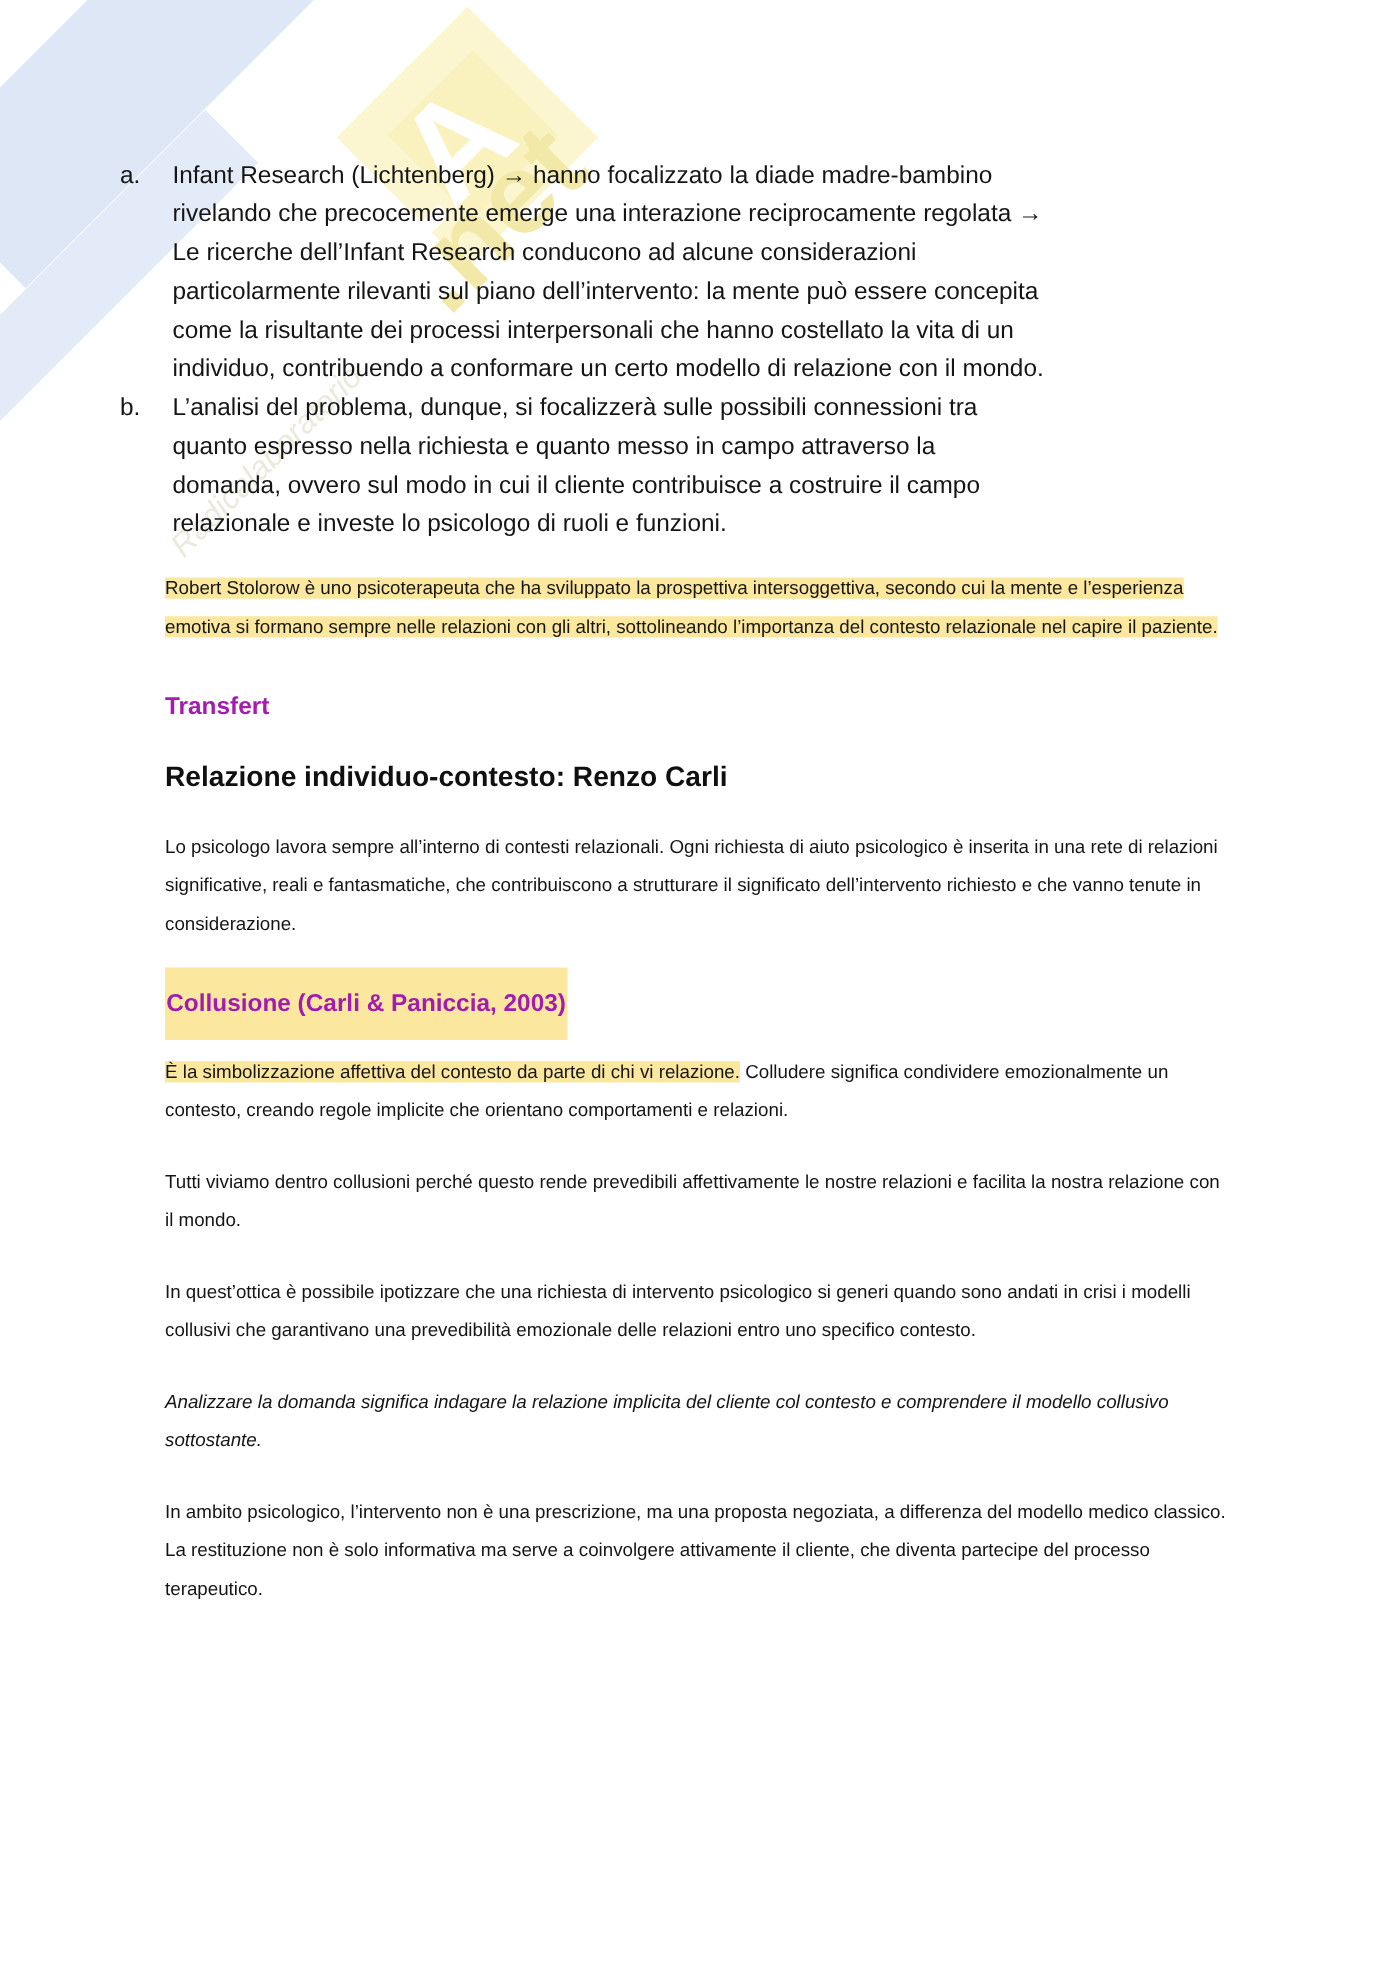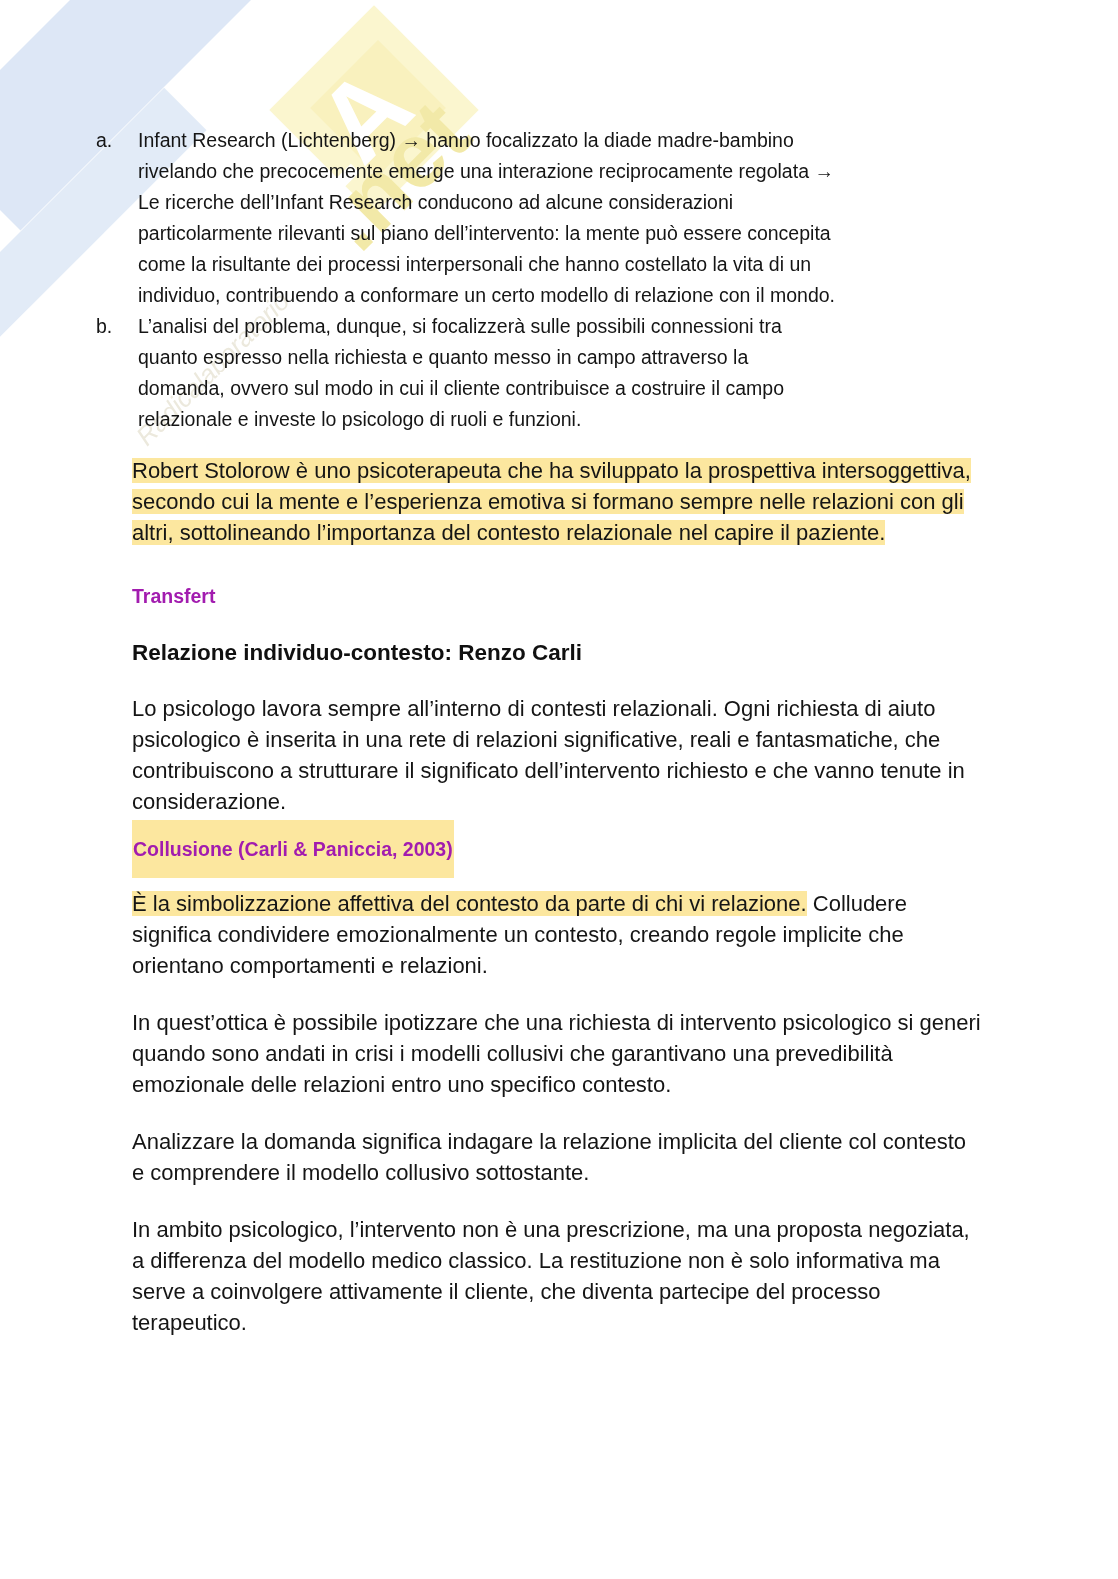--- a/index.html
+++ b/index.html
@@ -114,21 +114,21 @@
     left: 132px;
     top: 0;
     width: 852px;
   }
 
   p, li, h3, h4 {
     margin: 0;
   }
 
   .body-text {
-    font-size: 22px;
+    font-size: 15px;
     line-height: 31px;
     color: #151515;
     margin-bottom: 26px;
   }
 
   ol.alpha-list {
     list-style: none;
     margin: 0;
     padding: 0;
     position: absolute;
@@ -204,32 +204,33 @@
 
     <p class="body-text" style="margin-bottom:34px;">
       <span class="hl">Robert Stolorow è uno psicoterapeuta che ha sviluppato la prospettiva intersoggettiva, secondo cui la mente e l’esperienza emotiva si formano sempre nelle relazioni con gli altri, sottolineando l’importanza del contesto relazionale nel capire il paziente.</span>
     </p>
 
     <h4 class="h-minor">Transfert</h4>
 
 
     <h3 class="h-major">Relazione individuo-contesto: Renzo Carli</h3>
 
-    <p class="body-text" style="margin-bottom:18px;">Lo psicologo lavora sempre all’interno di contesti relazionali. Ogni richiesta di aiuto psicologico è inserita in una rete di relazioni significative, reali e fantasmatiche, che contribuiscono a strutturare il significato dell’intervento richiesto e che vanno tenute in considerazione.</p>
+    <p class="body-text" style="margin-bottom:34px;">Lo psicologo lavora sempre all’interno di contesti relazionali. Ogni richiesta di aiuto psicologico è inserita in una rete di relazioni significative, reali e fantasmatiche, che contribuiscono a strutturare il significato dell’intervento richiesto e che vanno tenute in considerazione.</p>
 
     <h4 class="h-minor">
       <span class="hl">Collusione (Carli &amp; Paniccia, 2003)</span>
     </h4>
 
     <p class="body-text">
       <span class="hl">È la simbolizzazione affettiva del contesto da parte di chi vi relazione.</span><span> Colludere significa condividere emozionalmente un contesto, creando regole implicite che orientano comportamenti e relazioni.</span>
     </p>
 
+    <p class="body-text">Tutti viviamo dentro collusioni perché questo rende prevedibili affettivamente le nostre relazioni e facilita la nostra relazione con il mondo.</p>
 
     <p class="body-text">In quest’ottica è possibile ipotizzare che una richiesta di intervento psicologico si generi quando sono andati in crisi i modelli collusivi che garantivano una prevedibilità emozionale delle relazioni entro uno specifico contesto.</p>
 
-    <p class="body-text" style="">Analizzare la domanda significa indagare la relazione implicita del cliente col contesto e comprendere il modello collusivo sottostante.</p>
+    <p class="body-text" style="font-style:italic;">Analizzare la domanda significa indagare la relazione implicita del cliente col contesto e comprendere il modello collusivo sottostante.</p>
 
 
     <p class="body-text">In ambito psicologico, l’intervento non è una prescrizione, ma una proposta negoziata, a differenza del modello medico classico. La restituzione non è solo informativa ma serve a coinvolgere attivamente il cliente, che diventa partecipe del processo terapeutico.</p>
 
   </div>
 </div>
 
 </body></html>

